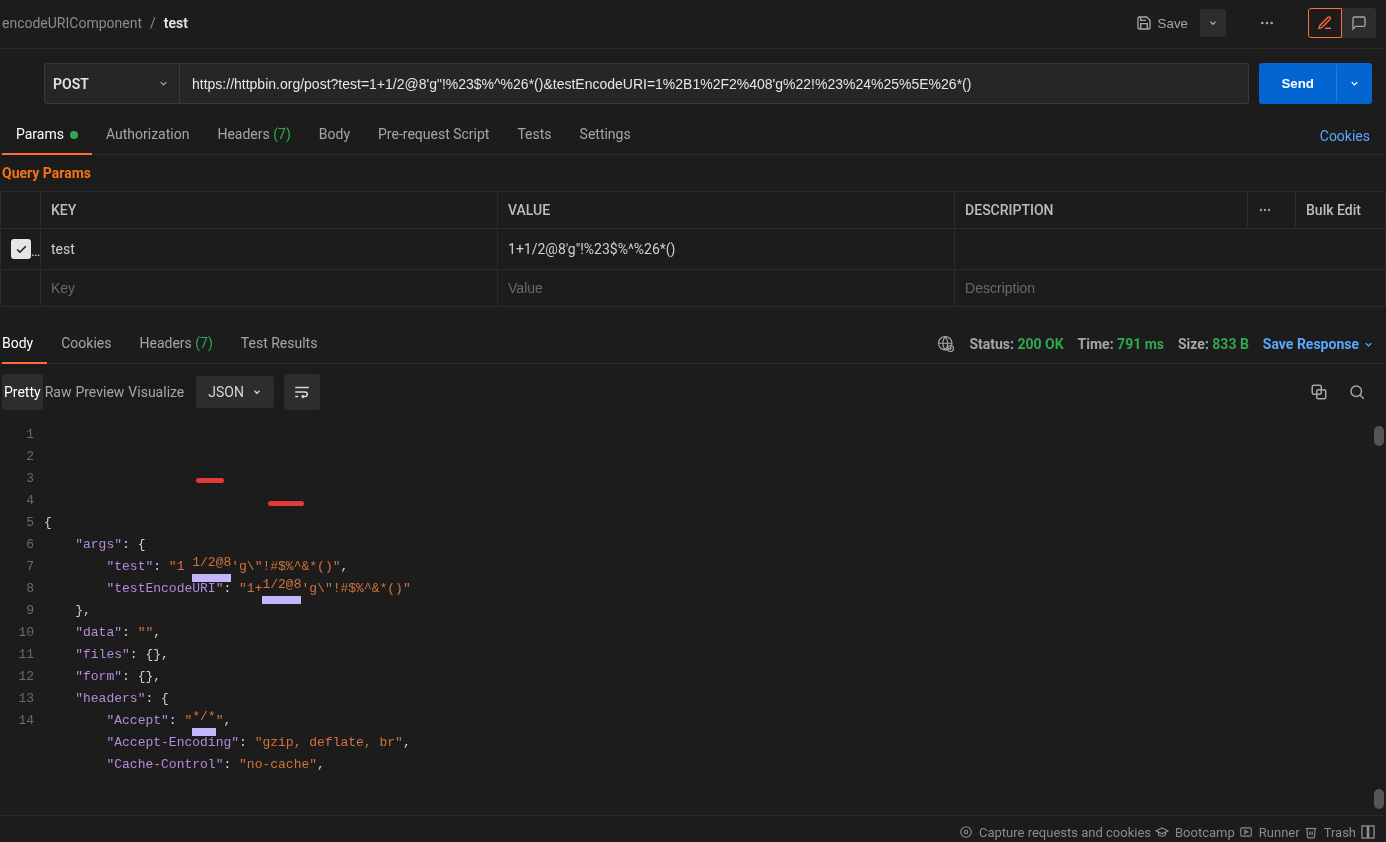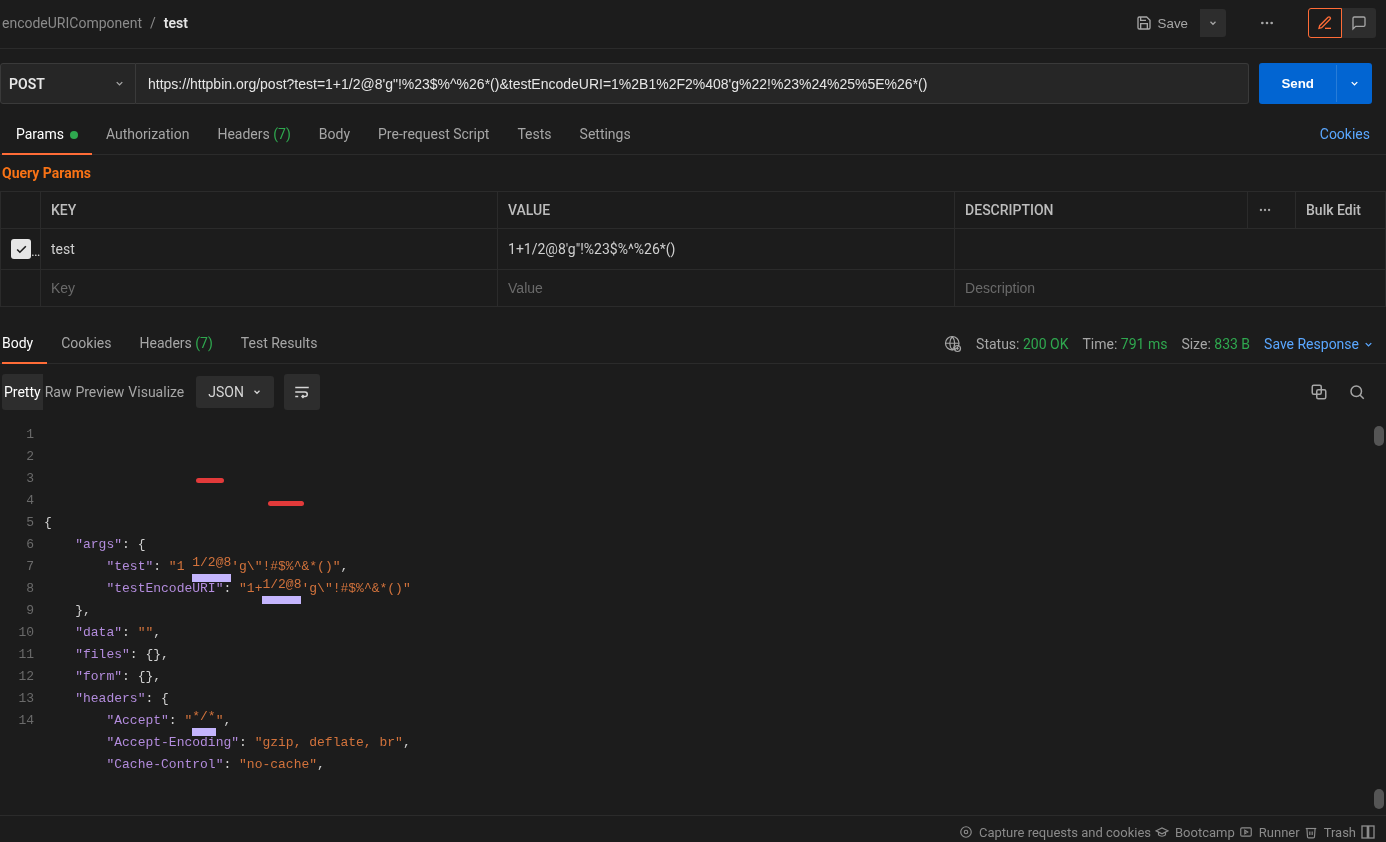--- a/index.html
+++ b/index.html
@@ -52,21 +52,21 @@
     border-radius:0 3px 3px 0; color:#e6e6e6; padding: 0 12px; font-size:14px;
   }
   .send-btn {
     display:flex; align-items:center; background:#0265d2; color:#fff;
     border:none; border-radius:3px; cursor:pointer;
   }
   .send-btn .lbl { padding:13px 22px; font-weight:600; }
   .send-btn .cv { padding:13px 12px; border-left:1px solid rgba(255,255,255,0.15); }
 
   
-  .tabs { display:flex; align-items:flex-start; border-bottom:1px solid #2b2b2b; padding:0 2px; }
+  .tabs { display:flex; align-items:flex-end; border-bottom:1px solid #2b2b2b; padding:0 2px; }
   .tab { padding:10px 14px 12px 14px; color:#a6a6a6; cursor:pointer; position:relative; }
   .tab.active { color:#fff; }
   .tab.active::after {
     content:""; position:absolute; left:0; right:0; bottom:-1px; height:2px; background:#ff6c37;
   }
   .tab .dot { display:inline-block; width:8px; height:8px; border-radius:50%; background:#2fa84f; margin-left:6px; vertical-align:middle; }
   .tab .count { color:#2fa84f; }
   .tabs .spacer { flex:1; }
   .cookies-link { color:#5aa7ff; padding:10px 14px; cursor:pointer; }
 
@@ -91,21 +91,21 @@
   .plain-input {
     width:100%; background:transparent; border:none; color:#cfcfcf; font-size:14px;
   }
   .plain-input::placeholder { color:#6a6a6a; }
   .bulk { color:#fff; font-weight:600; }
 
   
   .resp-tabs { display:flex; align-items:center; border-bottom:1px solid #2b2b2b; padding:0 2px; margin-top:18px; }
   .resp-tabs .tab { padding:10px 14px 12px 0; margin-right:14px; }
   .resp-tabs .tab:first-child { padding-left:0; }
-  .resp-meta { display:flex; align-items:center; gap:14px; margin-left:auto; color:#a6a6a6; }
+  .resp-meta { display:flex; align-items:center; gap:14px; margin-left:auto; color:#a6a6a6;font-weight:bold; }
   .resp-meta .ok { color:#2fa84f; }
   .resp-meta .save { color:#5aa7ff; display:flex; align-items:center; gap:4px; cursor:pointer; padding-right:10px; }
 
   .resp-toolbar { display:flex; align-items:center; gap:10px; padding:10px 10px 10px 2px; }
   .seg { display:flex; background:transparent; border-radius:3px; overflow:hidden; }
   .seg .sbtn { padding:10px 2px; color:#a6a6a6; cursor:pointer; }
   .seg .sbtn.active { background:#2d2d2d; color:#fff; }
   .drop { display:flex; align-items:center; gap:8px; background:#2d2d2d; color:#d6d6d6; padding:8px 12px; border-radius:3px; cursor:pointer; }
   .sq-btn { background:#2d2d2d; color:#d6d6d6; width:36px; height:36px; display:inline-flex; align-items:center; justify-content:center; border-radius:3px; }
   .resp-toolbar .right { margin-left:auto; display:flex; gap:20px; align-items:center; padding-right:10px; }
@@ -180,21 +180,21 @@
         <span class="icon-btn muted">
           <svg width="16" height="16" viewBox="0 0 24 24" fill="none" stroke="#a6a6a6" stroke-width="2">
               <path d="M21 15a2 2 0 0 1-2 2H7l-4 4V5a2 2 0 0 1 2-2h14a2 2 0 0 1 2 2z"></path>
             </svg>
         </span>
       </div>
     </div>
   </div>
 
   <div class="request-row">
-    <div style="display:flex; flex:1;">
+    <div style="display:flex; flex:1;padding-left:44px;">
       <div class="method-select">
         <span>POST</span>
         <span>
           <svg width="11" height="11" viewBox="0 0 24 24" fill="none" stroke="#a6a6a6" stroke-width="3">
               <polyline points="6 9 12 15 18 9"></polyline>
             </svg>
         </span>
       </div>
       <input class="url-input" value="https://httpbin.org/post?test=1+1/2@8'g&quot;!%23$%^%26*()&amp;testEncodeURI=1%2B1%2F2%408'g%22!%23%24%25%5E%26*()" style="">
     </div>

